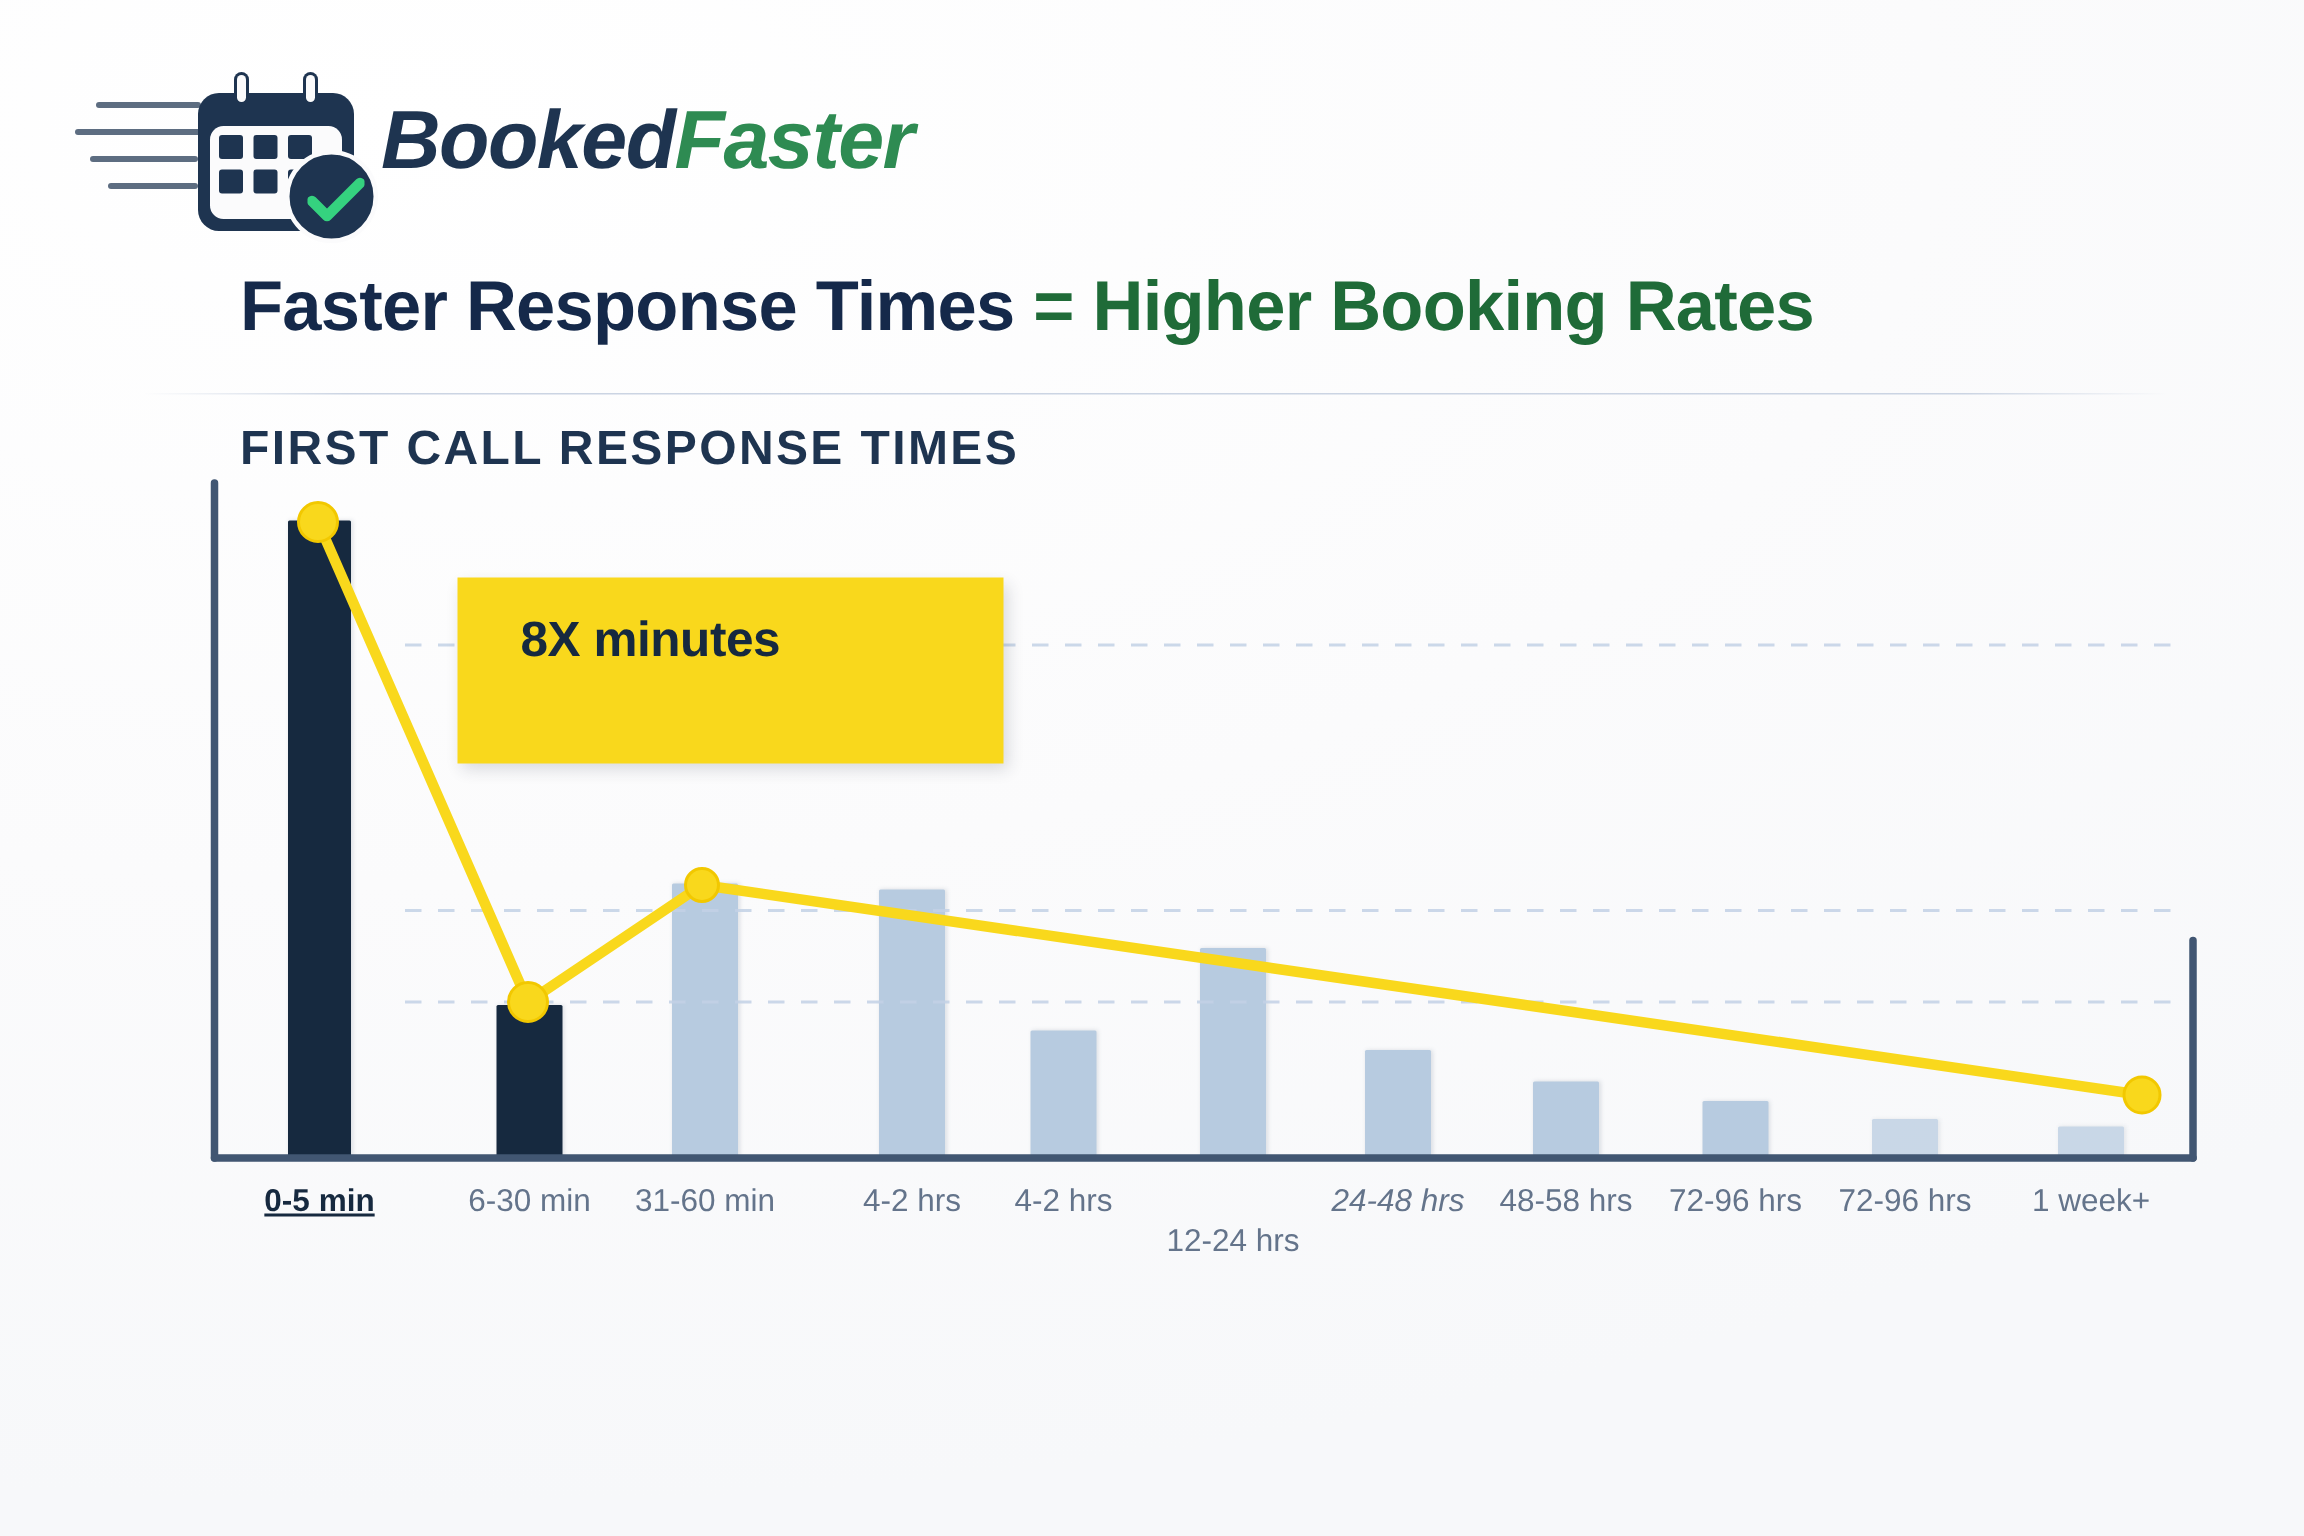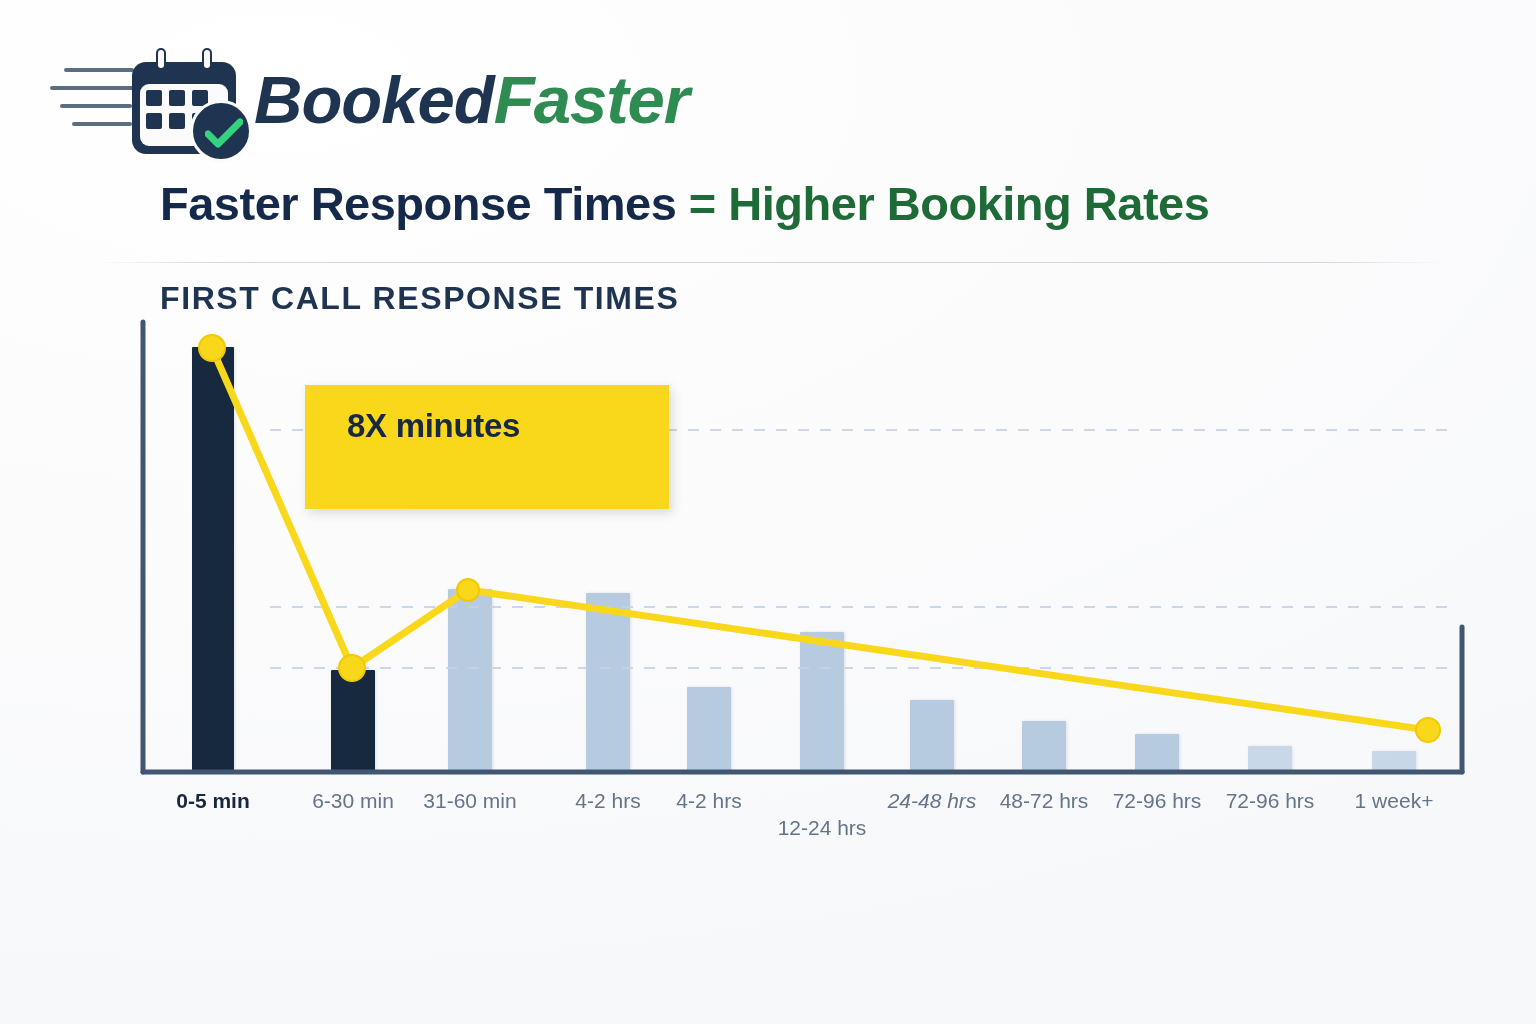--- a/index.html
+++ b/index.html
@@ -27,21 +27,21 @@
   .cal-inner{position:absolute;left:8px;top:36px;width:88px;height:62px;border-radius:9px;background:#fbfbfc;}
   .cal-dots{position:absolute;left:14px;top:42px;width:78px;display:grid;grid-template-columns:repeat(3,16px);grid-auto-rows:16px;gap:7px;}
   .cal-dots i{display:block;width:16px;height:16px;background:#1e3450;border-radius:2px;}
   .ring{position:absolute;width:10px;height:22px;border-radius:5px;background:#1e3450;top:0;}
   .ring.r1{left:24px;} .ring.r2{left:70px;}
   .ring-h{position:absolute;width:6px;height:18px;border-radius:3px;background:#fbfbfc;top:2px;}
   .ring-h.h1{left:26px;} .ring-h.h2{left:72px;}
   .check-badge{position:absolute;left:58px;top:52px;width:62px;height:62px;border-radius:50%;
     background:#1e3450;border:3px solid #fbfbfc;box-sizing:border-box;}
   .check-badge svg{position:absolute;left:12px;top:15px;}
-  .brand{position:absolute;left:208px;top:22px;font-size:67px;font-style:italic;font-weight:bold;letter-spacing:-1px;line-height:1;}
+  .brand{position:absolute;left:208px;top:22px;font-size:55px;font-style:italic;font-weight:bold;letter-spacing:-1px;line-height:1;}
   .brand .b1{color:#1e3450;}
   .brand .b2{color:#2e8b52;}
 
   
   #headline{position:absolute;left:160px;top:176px;font-size:47px;font-weight:bold;letter-spacing:-.5px;white-space:nowrap;}
   #headline .h-dark{color:#15294a;}
   #headline .h-green{color:#1f6b38;}
   #rule{position:absolute;left:95px;top:262px;width:1350px;height:1px;
     background:linear-gradient(to right,rgba(200,210,225,0),rgba(198,208,224,.9) 10%,rgba(198,208,224,.9) 90%,rgba(200,210,225,0));}
 
@@ -56,21 +56,21 @@
 
   
   #callout{position:absolute;left:305px;top:385px;width:364px;height:124px;background:#f9d81c;
     box-shadow:3px 4px 10px rgba(40,45,60,.16);}
   #callout .c1{position:absolute;left:42px;top:22px;font-size:33px;font-weight:bold;color:#16293f;letter-spacing:-.3px;}
   #callout .c2{position:absolute;left:42px;top:62px;font-size:33px;font-weight:normal;color:#16293f;letter-spacing:-.3px;}
 
   
   #xlabels{position:absolute;left:0;top:789px;width:1536px;height:32px;}
   #xlabels span{position:absolute;font-size:21px;color:#64748b;transform:translateX(-50%);white-space:nowrap;}
-  #xlabels span.first{color:#16293f;font-weight:bold;}
+  #xlabels span.first{color:#16293f;font-weight:bold;text-decoration:underline;}
 
   
   #caption{position:absolute;left:143px;top:838px;width:1312px;height:94px;background:#fcfcfd;
     border-radius:22px;box-shadow:0 5px 18px rgba(120,135,165,.13);}
   #caption .ctext{position:absolute;left:0;right:0;top:24px;text-align:center;font-size:32px;color:#15294a;white-space:nowrap;}
   #caption .ctext .strong{color:#1f7a3a;font-weight:bold;font-size:38px;}
 </style>
 </head>
 <body>
 
@@ -158,20 +158,20 @@
   </div>
 
   <div id="xlabels">
       <span class="first" style="left: 213px;">0-5 min</span>
       <span style="left: 353px;">6-30 min</span>
       <span style="left: 470px;">31-60 min</span>
       <span style="left: 608px;">4-2 hrs</span>
       <span style="left: 709px;">4-2 hrs</span>
       <span style="left: 822px; margin-top: 27px;">12-24 hrs</span>
       <span style="left: 932px; font-style: italic;">24-48 hrs</span>
-      <span style="left: 1044px;">48-72 hrs</span>
+      <span style="left: 1044px;">48-58 hrs</span>
       <span style="left: 1157px;">72-96 hrs</span>
       <span style="left: 1270px;">72-96 hrs</span>
       <span style="left: 1394px;">1 week+</span>
     </div>
 
 
 </div>
 
 </body></html>

